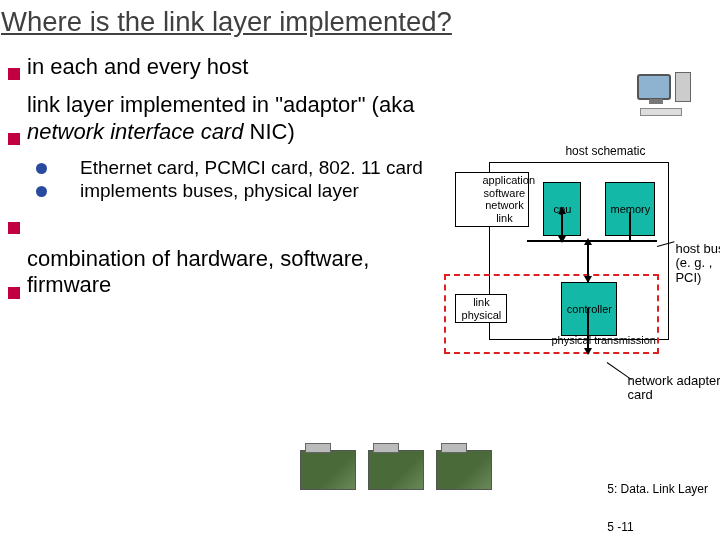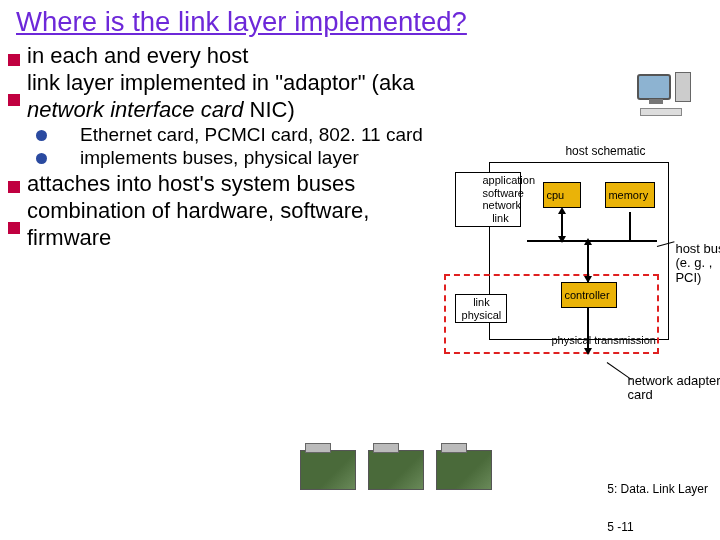--- a/index.html
+++ b/index.html
@@ -5,38 +5,38 @@
   * { margin: 0; padding: 0; box-sizing: border-box; }
   body {
     width: 720px;
     height: 540px;
     font-family: "Comic Sans MS", "Comic Sans", cursive, sans-serif;
     background: #fff;
     position: relative;
     overflow: hidden;
   }
   .title {
-    color: #6d28d9;
+    color: #404040;
     font-size: 27.5px;
     text-decoration: underline;
-    padding: 6px 12px 2px 16px;
+    padding: 6px 12px 2px 1px;
     font-weight: normal;
   }
   .content {
     display: flex;
     padding: 2px 8px 0 8px;
   }
   .left {
     width: 420px;
     padding-right: 4px;
   }
   .bullet-l1 {
     display: flex;
-    align-items: center;
-    margin: 1px 0;
+    align-items: flex-end;
+    margin: 12px 0;
   }
   .sq {
     width: 12px;
     height: 12px;
     background: #c00040;
     flex: 0 0 auto;
     margin-top: 7px;
     margin-right: 7px;
   }
   .bt {
@@ -129,30 +129,30 @@
   }
   .stack-box {
     position: absolute;
     border: 1px solid #000;
     font-size: 11px;
     text-align: center;
     line-height: 1.15;
     padding: 1px 2px;
     background: #fff;
   }
-  .stack1 { top: 130px; left: 28px; width: 66px; padding-left: 26px; }
+  .stack1 { top: 130px; left: 28px; width: 74px; padding-left: 26px; }
   .stack1 div { }
   .stack2 { top: 252px; left: 28px; width: 52px; }
   .chip {
     position: absolute;
     border: 1px solid #000;
     font-size: 11px;
-    text-align: left;
-    padding: 6px 2px;
-    background: #eab308;
+    text-align: center;
+    padding: 20px 2px;
+    background: #14b8a6;
   }
   .cpu   { top: 140px; left: 116px; width: 38px; }
   .mem   { top: 140px; left: 178px; width: 50px; }
   .ctrl  { top: 240px; left: 134px; width: 56px; }
   .phys-label {
     position: absolute;
     font-size: 11px;
     text-align: center;
     top: 293px; left: 124px;
     line-height: 1.05;
@@ -248,21 +248,20 @@
       <div class="bt2">Ethernet card, PCMCI card, 802. 11 card</div>
     </div>
 
     <div class="bullet-l2">
       <div class="circ"></div>
       <div class="bt2">implements buses, physical layer</div>
     </div>
 
     <div class="bullet-l1">
       <div class="sq"></div>
-      <div class="bt">attaches into host's system buses</div>
     </div>
 
     <div class="bullet-l1">
       <div class="sq"></div>
       <div class="bt">combination of hardware, software, firmware</div>
     </div>
 
   </div>
 
   <div class="right">

